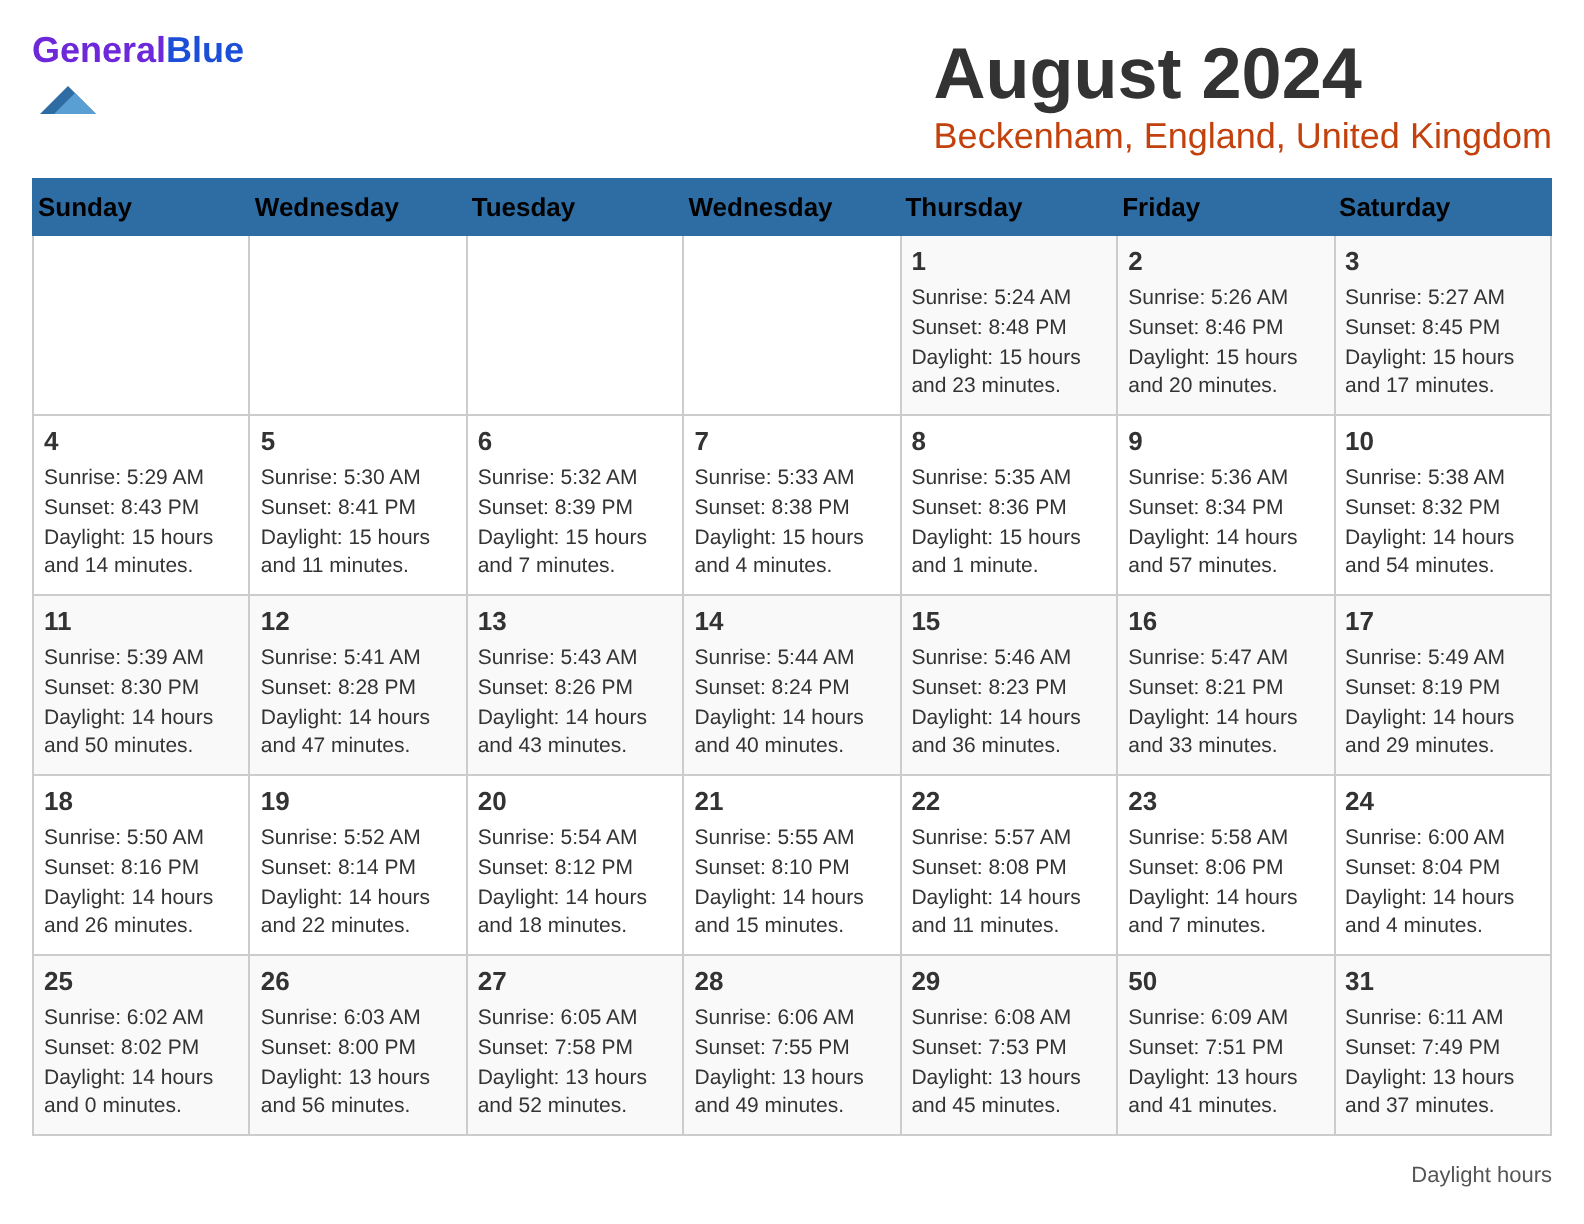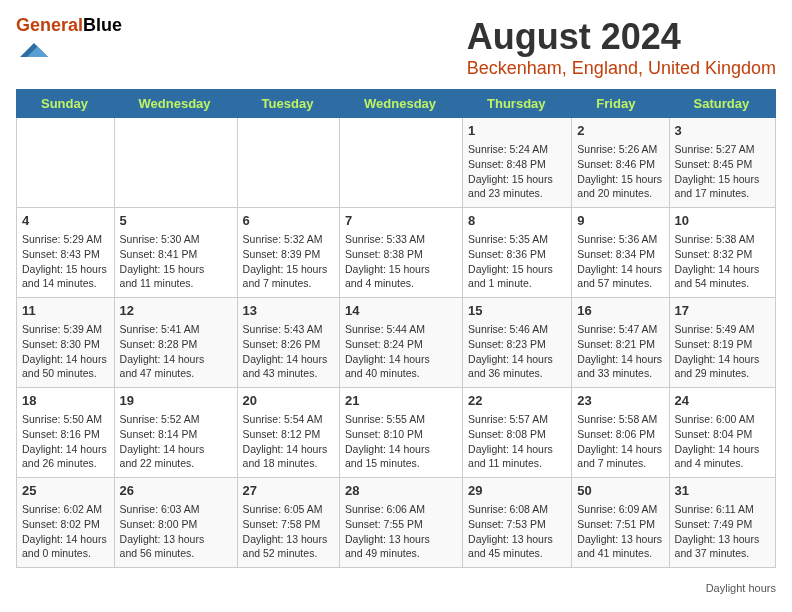--- a/index.html
+++ b/index.html
@@ -21,21 +21,21 @@
       align-items: center;
       gap: 0;
     }
     .logo-text {
       font-size: 18px;
       font-weight: bold;
       color: #333;
       line-height: 1.1;
     }
     .logo-text span {
-      color: #c2410c;
+      color: #6d28d9;
     }
     .logo-icon {
       width: 28px;
       height: 28px;
       margin-left: 4px;
     }
     .title-block {
     }
     .main-title {
       font-size: 36px;
@@ -46,23 +46,23 @@
       font-size: 18px;
       color: #c2410c;
     }
     table {
       width: 100%;
       border-collapse: collapse;
       font-size: 11px;
     }
     thead tr th {
       background-color: #2e6da4;
-      color: #bef264;
+      color: #000000;
       text-align: left;
-      padding: 6px 24px;
+      padding: 6px 2px;
       font-size: 13px;
       font-weight: bold;
       border: 1px solid #2e6da4;
     }
     tbody tr td {
       vertical-align: top;
       padding: 4px 5px;
       border: 1px solid #ccc;
       min-height: 80px;
       height: 90px;
@@ -96,21 +96,21 @@
       background: #fff !important;
     }
   </style>
 </head>
 <body>
 
 <div class="header-section">
   <div class="logo">
     <div>
       <div class="logo-text">
-        <span>General</span><span style="color:#000000">Blue</span>
+        <span>General</span><span style="color:#1d4ed8">Blue</span>
       </div>
       <svg class="logo-icon" viewBox="0 0 40 30" xmlns="http://www.w3.org/2000/svg">
         <polygon points="0,25 20,5 40,25" fill="#2e6da4"></polygon>
         <polygon points="10,25 25,10 40,25" fill="#5a9fd4"></polygon>
       </svg>
     </div>
   </div>
   <div class="title-block">
     <div class="main-title">August 2024</div>
     <div class="subtitle">Beckenham, England, United Kingdom</div>

